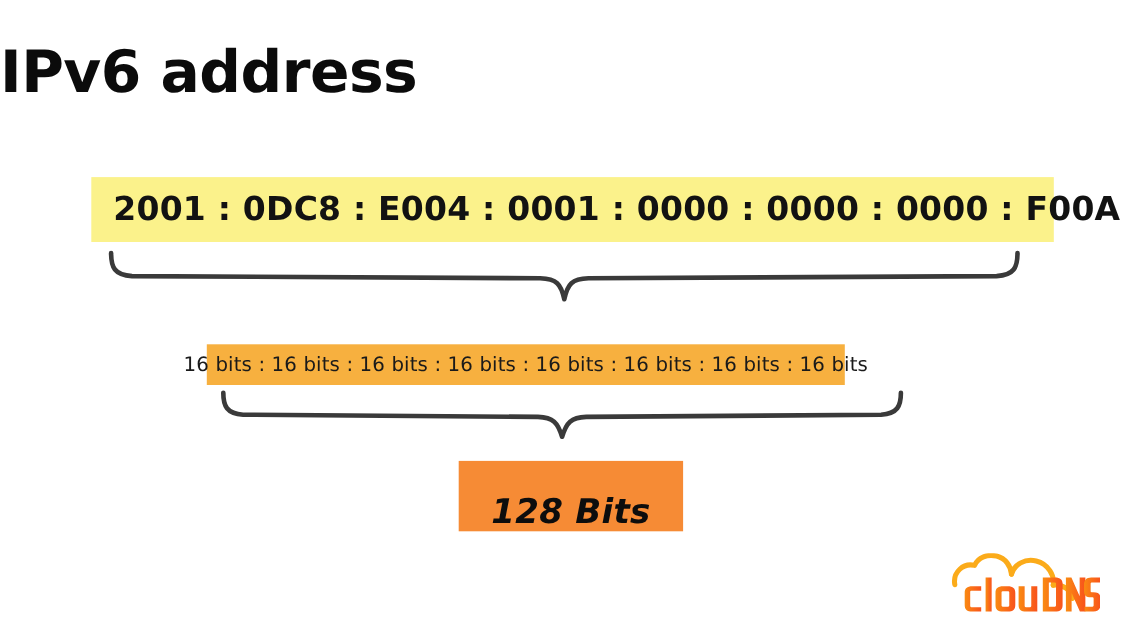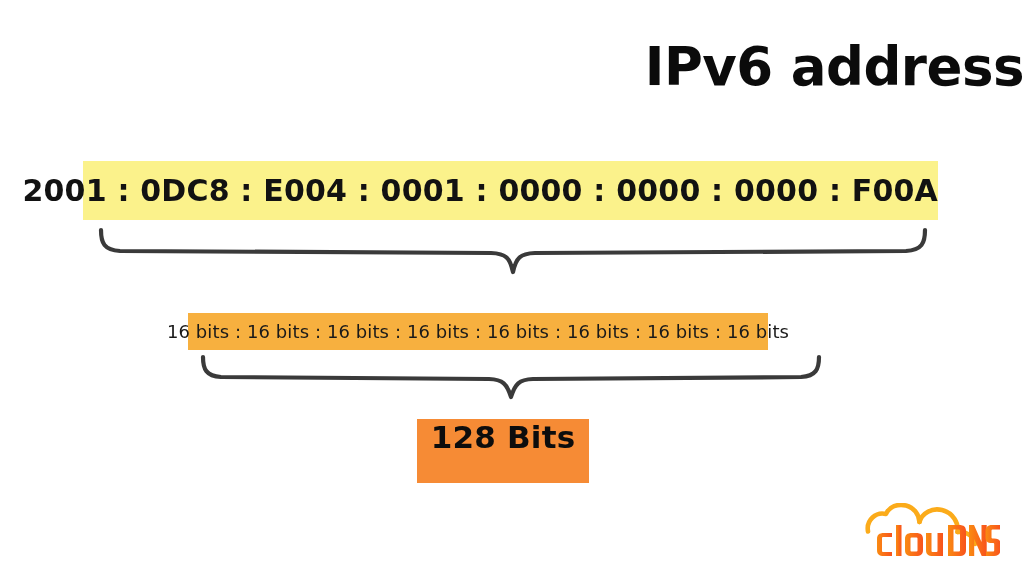--- a/index.html
+++ b/index.html
@@ -19,39 +19,40 @@
     position: absolute;
     inset: 0;
   }
 
   
   .title {
     position: absolute;
     left: 0;
     top: 38px;
     width: 1024px;
-    text-align: right;
+    text-align: left;
     font-size: 53px;
     font-weight: bold;
     color: #0b0b0b;
     letter-spacing: -0.5px;
     line-height: 1.1;
   }
 
   
   .address-bar {
     position: absolute;
     left: 83px;
     top: 161px;
     width: 855px;
     height: 59px;
     background: #fbf28b;
     display: flex;
     align-items: center;
-    justify-content: flex-end;
+    justify-content: flex-start;
+    padding-left: 20px;
   }
   .address-text {
     font-size: 30px;
     font-weight: bold;
     color: #121212;
     letter-spacing: 0.2px;
     white-space: nowrap;
   }
 
   
@@ -94,26 +95,27 @@
     color: #1a1a1a;
     white-space: nowrap;
     letter-spacing: 0.1px;
   }
 
   
   .total-box {
     position: absolute;
     left: 417px;
     top: 419px;
-    width: 172px;
+    width: 204px;
     height: 64px;
     background: #f68b35;
     display: flex;
-    align-items: flex-start;
+    align-items: flex-end;
     justify-content: center;
+    font-style: italic;
   }
   .total-text {
     font-size: 31px;
     font-weight: bold;
     color: #0d0d0d;
     white-space: nowrap;
     letter-spacing: 0.2px;
   }
 
   

